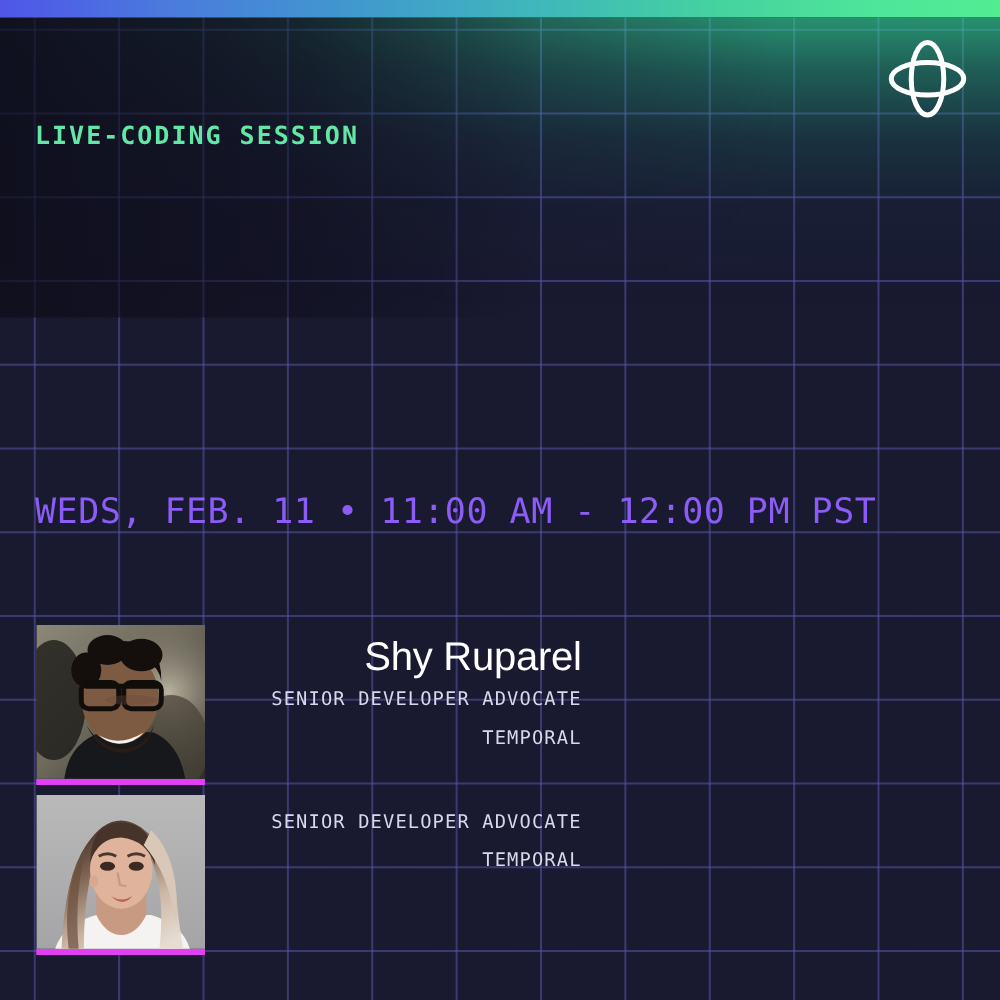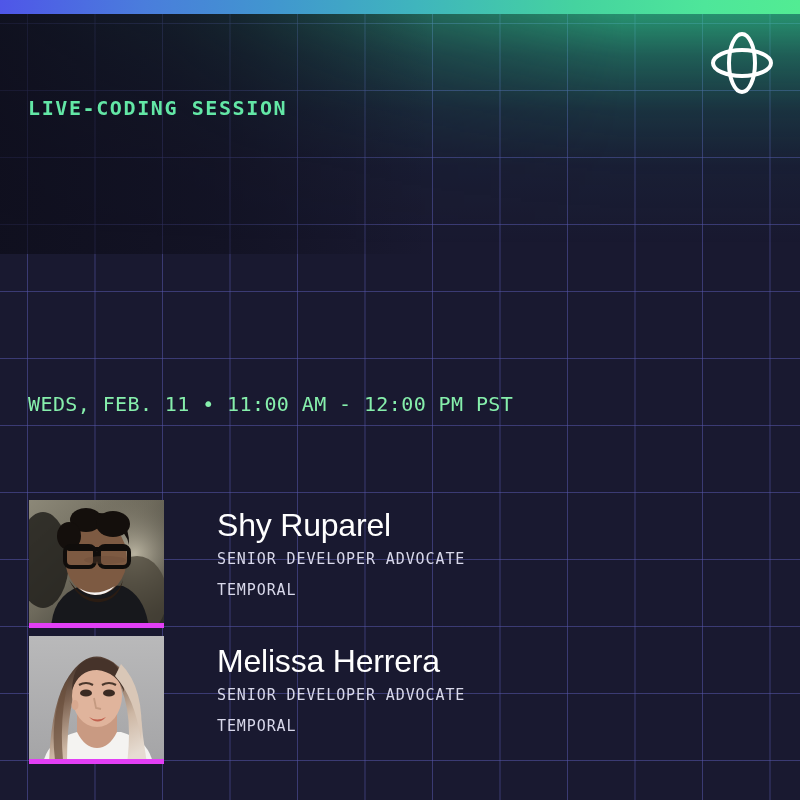--- a/index.html
+++ b/index.html
@@ -88,40 +88,41 @@
     line-height: 90px;
     letter-spacing: -0.5px;
     color: #ffffff;
     white-space: pre-line;
   }
   .when {
     position: absolute;
     left: 28px;
     top: 392px;
     font-family: "DejaVu Sans Mono", "Liberation Mono", monospace;
-    font-size: 20px;
+    font-size: 28px;
     font-weight: 400;
     letter-spacing: 0.4px;
-    color: #86efac;
+    color: #8b5cf6;
   }
 
   
   .logo {
     position: absolute;
     right: 24px;
     top: 29px;
     width: 68px;
     height: 68px;
   }
 
   
   .speakers {
     position: absolute;
     left: 29px;
     top: 500px;
+    text-align: right;
   }
   .speaker {
     position: relative;
     display: flex;
     align-items: flex-start;
     height: 136px;
   }
   .photo-wrap {
     position: relative;
     width: 135px;
@@ -257,21 +258,20 @@
               <ellipse cx="80" cy="57" rx="6" ry="3.6" fill="#3a2a22"></ellipse>
               <path d="M50 49 Q57 45 64 49" stroke="#4a372c" stroke-width="2.2" fill="none"></path>
               <path d="M73 49 Q80 45 87 49" stroke="#4a372c" stroke-width="2.2" fill="none"></path>
               <path d="M65 62 L67 72 L72 73" stroke="#c49a81" stroke-width="1.8" fill="none"></path>
               <path d="M60 81 Q68 86 77 81 Q69 90 60 81 Z" fill="#c2614f"></path>
               <ellipse cx="46" cy="69" rx="3.5" ry="5" fill="#d8a88f"></ellipse>
             </g>
           </svg>
         </div>
         <div class="speaker-text">
-          <div class="sp-name">Melissa Herrera</div>
           <div class="sp-role">SENIOR DEVELOPER ADVOCATE</div>
           <div class="sp-org">TEMPORAL</div>
         </div>
       </div>
 
     </div>
   </div>
 </div>
 
 </body></html>

